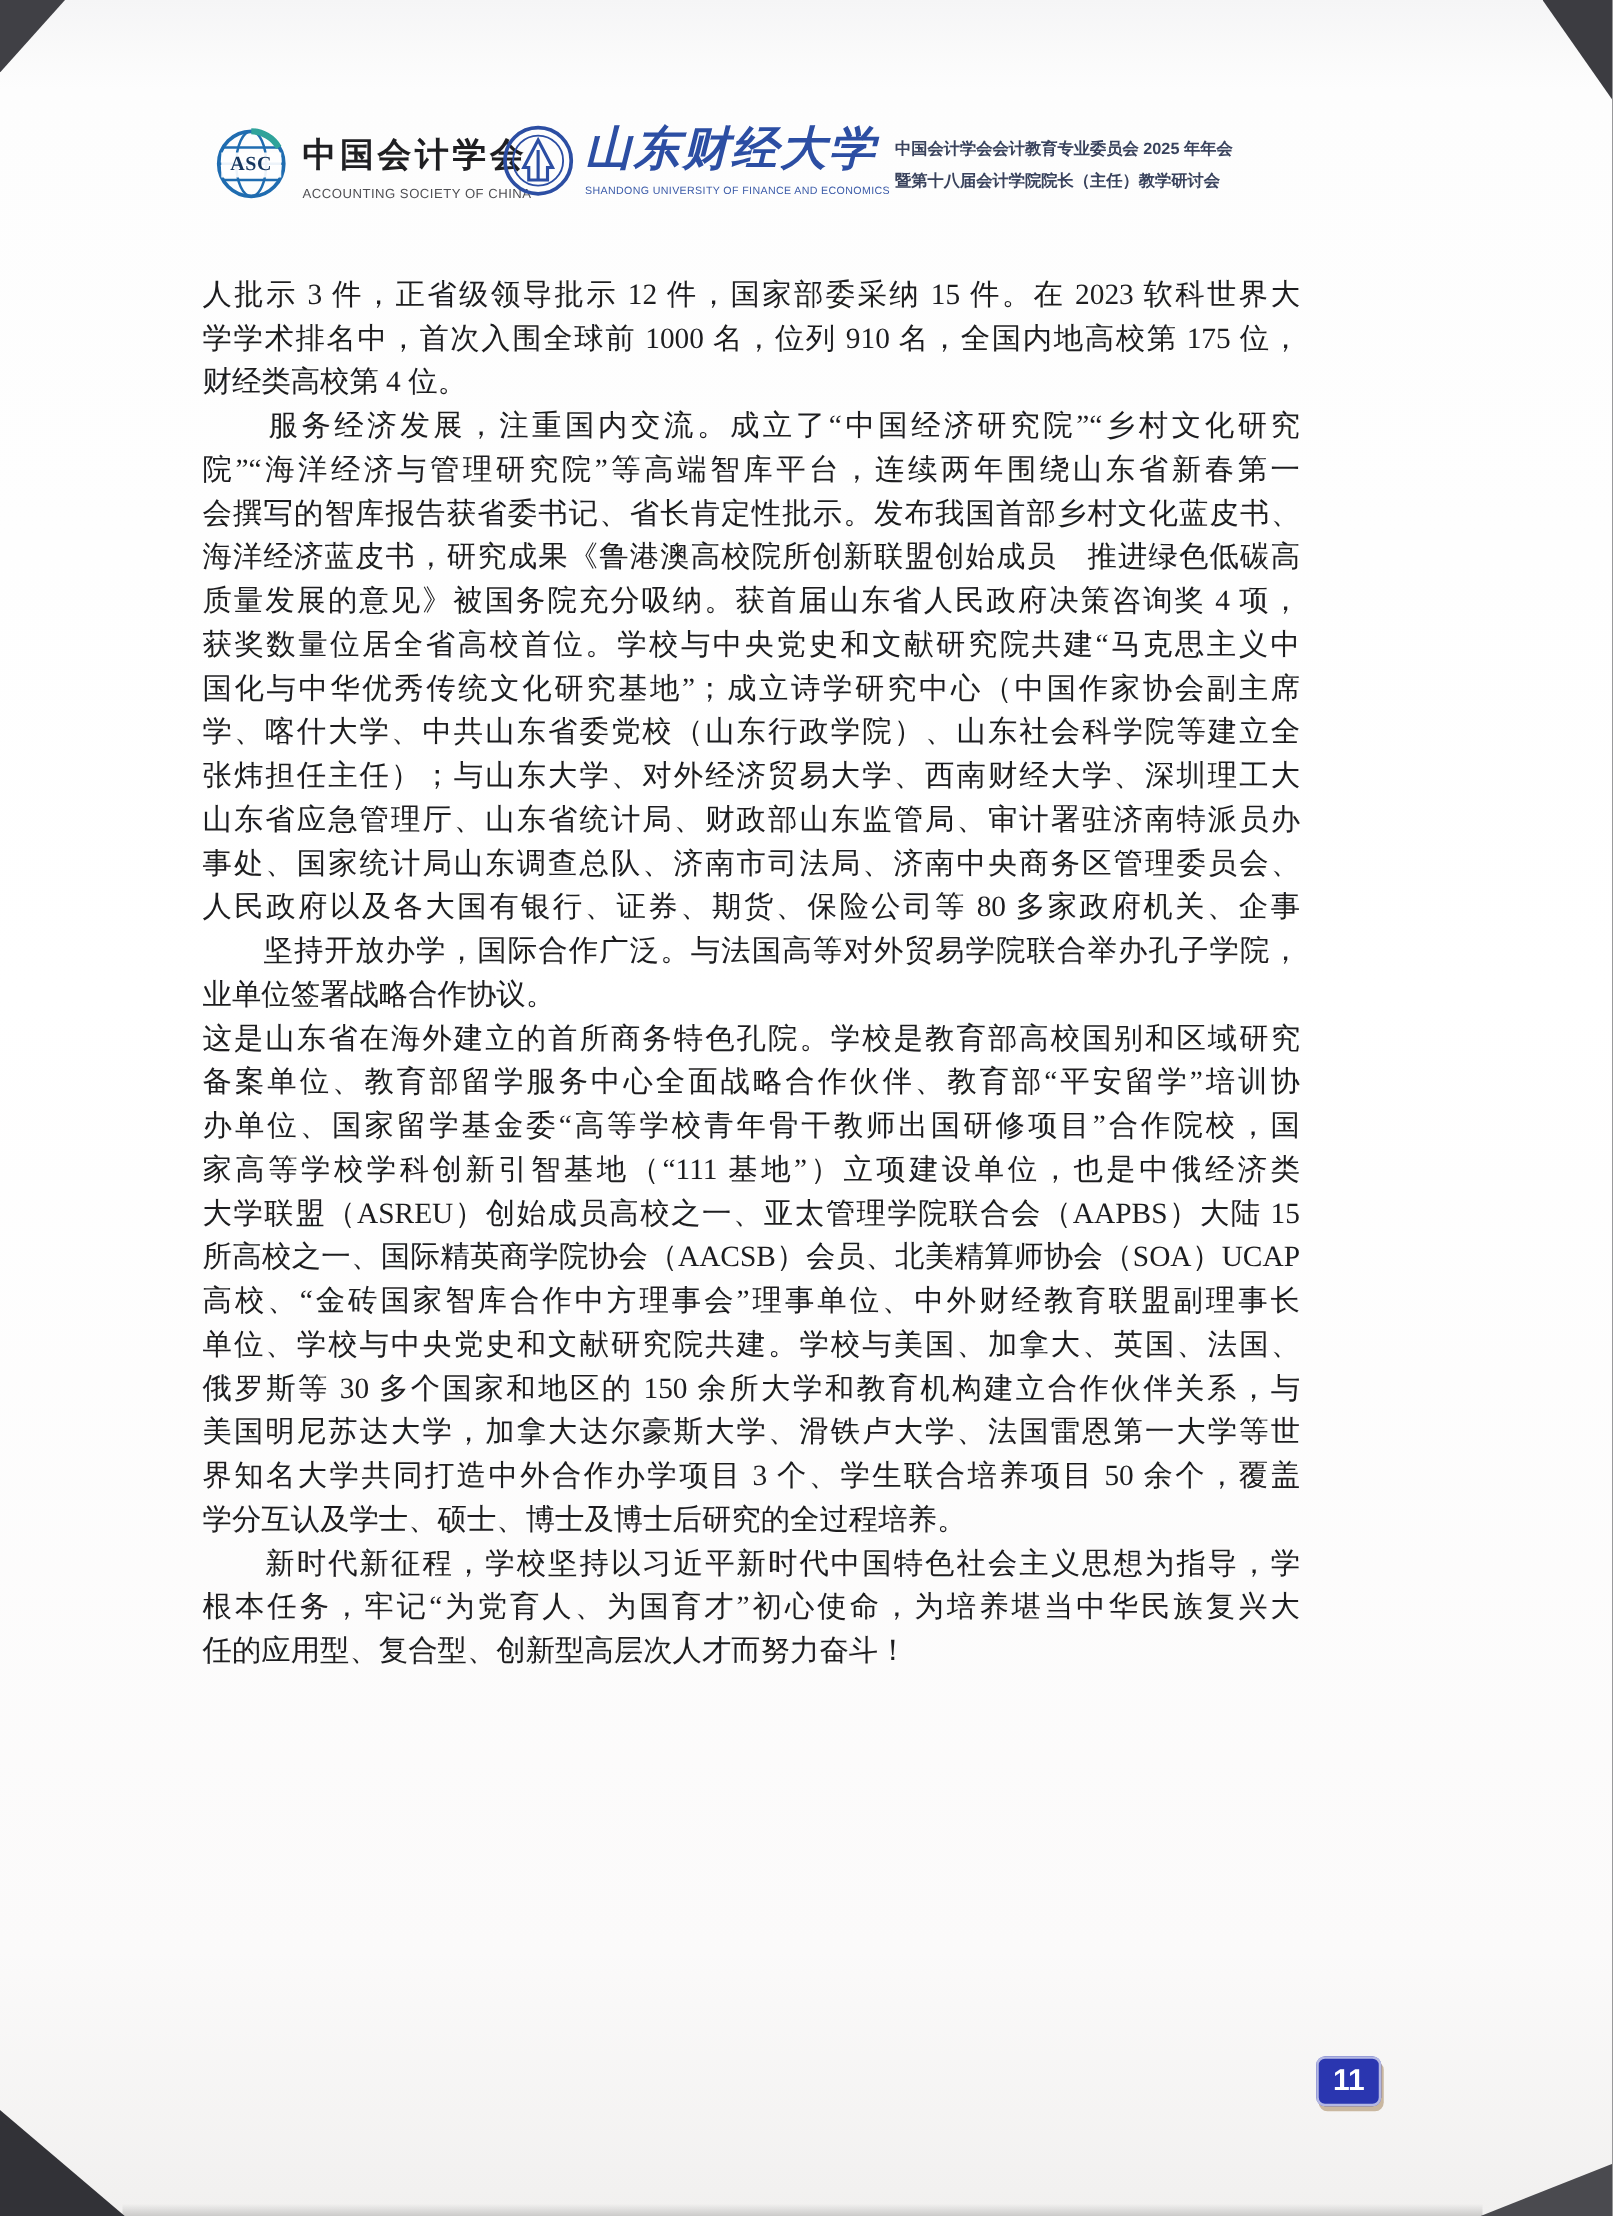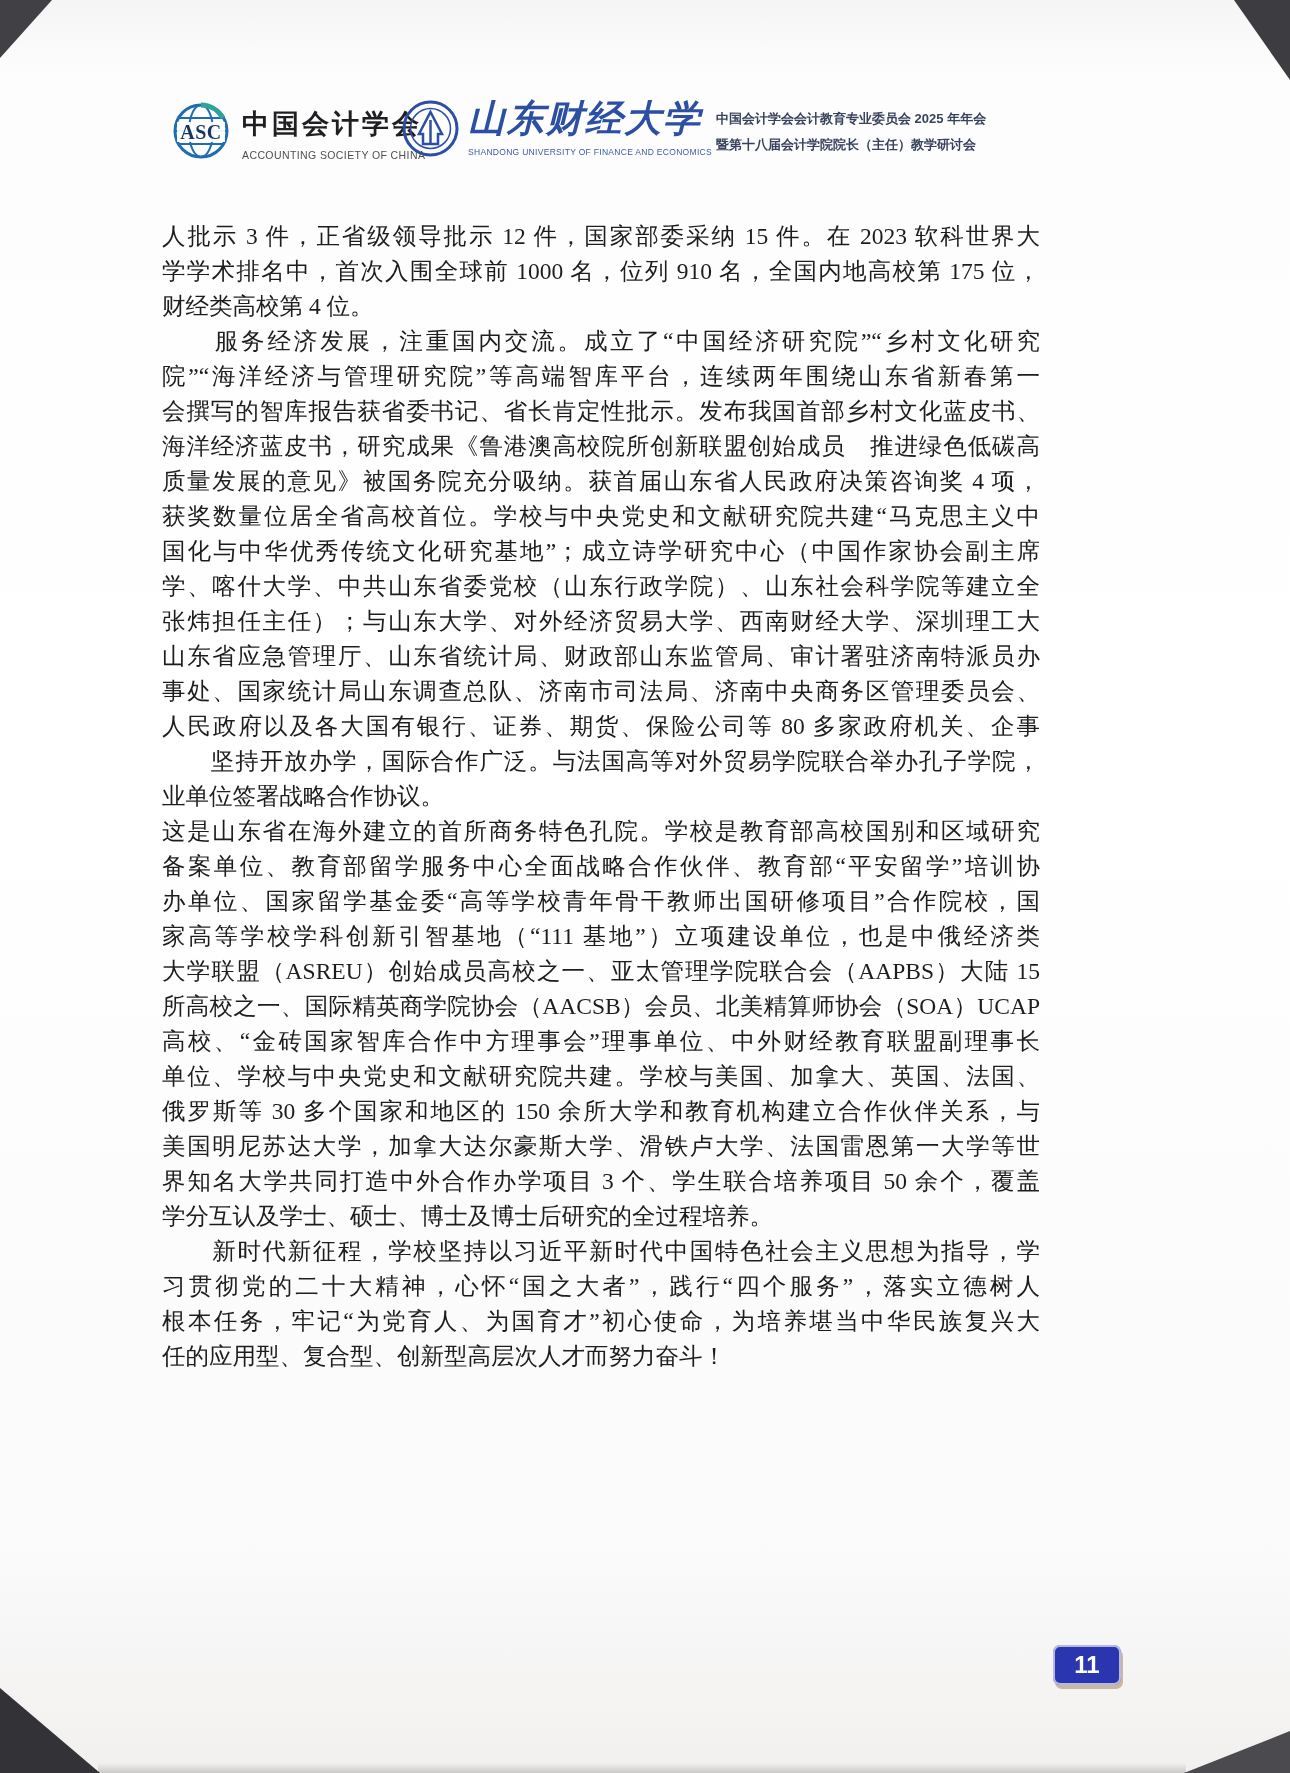--- a/index.html
+++ b/index.html
@@ -26,21 +26,21 @@
     position: absolute; bottom: 0; left: 98px; right: 104px; height: 10px;
     background: linear-gradient(180deg, rgba(0,0,0,0) 0%, rgba(0,0,0,0.16) 100%);
   }
 
   
   .header { position: absolute; left: 170px; top: 96px; right: 120px; height: 72px; }
   .asc-logo { position: absolute; left: 2px; top: 6px; width: 58px; height: 58px; }
   .asc-acronym {
     position: absolute; left: 5px; top: 20px; width: 48px;
     background: rgba(255,255,255,0.92);
-    color: #15365e; font-weight: bold; font-size: 20px; text-align: center;
+    color: #15365e; font-weight: bold; font-size: 16px; text-align: center;
     font-family: "Liberation Serif", serif; letter-spacing: 0.5px; line-height: 20px;
   }
   .asc-text { position: absolute; left: 72px; top: 10px; width: 170px; }
   .asc-title { font-size: 27px; font-weight: bold; color: #1f1f22; letter-spacing: 3px; white-space: nowrap; }
   .asc-subtitle { margin-top: 7px; font-size: 10.5px; color: #4e4e52; letter-spacing: 0.4px; white-space: nowrap; }
   .sdufe-emblem { position: absolute; left: 232px; top: 4px; width: 57px; height: 57px; }
   .sdufe-text { position: absolute; left: 298px; top: -2px; width: 240px; }
   .sdufe-title {
     font-family: "Liberation Serif", serif; font-style: italic; font-weight: bold;
     font-size: 37px; color: #2c4ea3; letter-spacing: 2px; white-space: nowrap;
@@ -53,21 +53,21 @@
   .body-text {
     position: absolute; left: 162px; top: 188px; width: 878px;
     font-family: "Liberation Serif", serif;
     font-size: 23.5px; color: #1d1d1f; line-height: 35px; margin-top: 31px;
   }
   .line { text-align: justify; text-align-last: justify; white-space: pre-wrap; }
   .line.para-end { text-align-last: left; }
 
   
   .page-badge {
-    position: absolute; left: 1053px; top: 1645px; width: 68px; height: 40px;
+    position: absolute; left: 1053px; top: 1645px; width: 52px; height: 40px;
     background: #2a36b0; border-radius: 7px;
     box-shadow: 2px 4px 0 #c9b7a0, inset 0 0 0 2px rgba(255,255,255,0.65);
     color: #ffffff; font-weight: bold; font-size: 24px;
     display: flex; align-items: center; justify-content: center;
     font-family: "Liberation Sans", sans-serif;
   }
 </style>
 </head>
 <body>
 
@@ -137,21 +137,20 @@
         <div class="line">家高等学校学科创新引智基地（“111 基地”）立项建设单位，也是中俄经济类</div>
         <div class="line">大学联盟（ASREU）创始成员高校之一、亚太管理学院联合会（AAPBS）大陆 15</div>
         <div class="line">所高校之一、国际精英商学院协会（AACSB）会员、北美精算师协会（SOA）UCAP</div>
         <div class="line">高校、“金砖国家智库合作中方理事会”理事单位、中外财经教育联盟副理事长</div>
         <div class="line">单位、学校与中央党史和文献研究院共建。学校与美国、加拿大、英国、法国、</div>
         <div class="line">俄罗斯等 30 多个国家和地区的 150 余所大学和教育机构建立合作伙伴关系，与</div>
         <div class="line">美国明尼苏达大学，加拿大达尔豪斯大学、滑铁卢大学、法国雷恩第一大学等世</div>
         <div class="line">界知名大学共同打造中外合作办学项目 3 个、学生联合培养项目 50 余个，覆盖</div>
         <div class="line para-end">学分互认及学士、硕士、博士及博士后研究的全过程培养。</div>
         <div class="line">　　新时代新征程，学校坚持以习近平新时代中国特色社会主义思想为指导，学</div>
-        <div class="line">习贯彻党的二十大精神，心怀“国之大者”，践行“四个服务”，落实立德树人</div>
         <div class="line">根本任务，牢记“为党育人、为国育才”初心使命，为培养堪当中华民族复兴大</div>
         <div class="line para-end">任的应用型、复合型、创新型高层次人才而努力奋斗！</div>
       </div>
 
     <div class="page-badge">11</div>
   </div>
 
   <div class="corner tl"></div>
   <div class="corner tr"></div>
   <div class="corner bl"></div>

